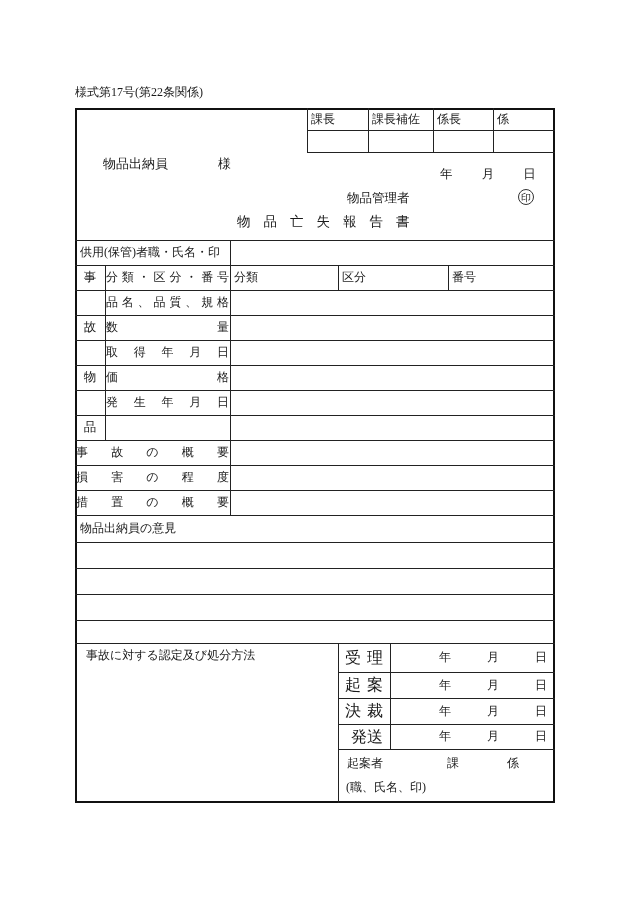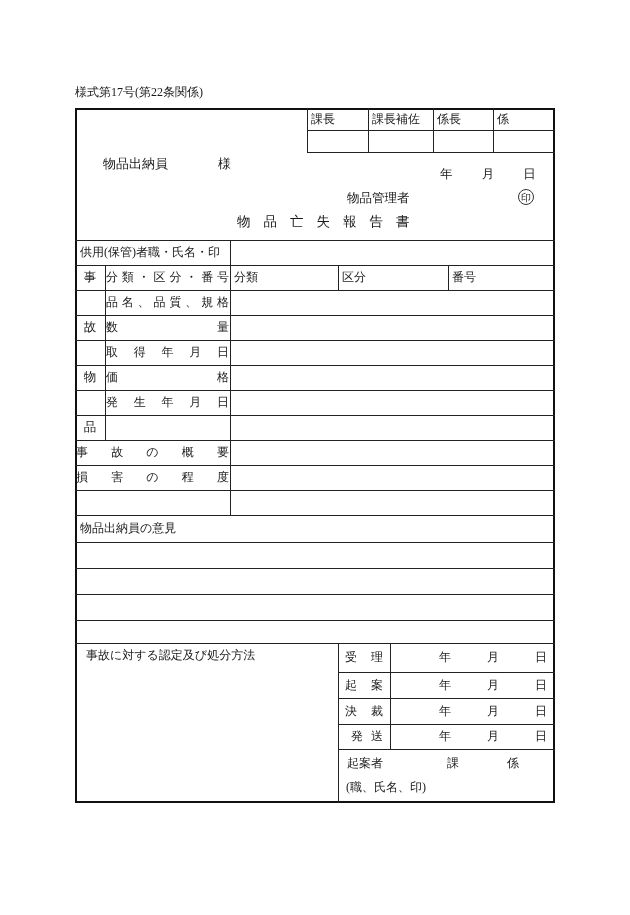--- a/index.html
+++ b/index.html
@@ -22,21 +22,21 @@
   }
   .left-label{position:absolute;font-size:12px;box-sizing:border-box;padding:0 5px;white-space:nowrap;}
   .vchar{position:absolute;left:75px;width:30px;text-align:center;font-size:12.5px;}
   .appr-h{position:absolute;top:108px;height:22px;line-height:22px;font-size:12px;padding-left:4px;box-sizing:border-box;}
   .date-cell{
     position:absolute;left:390px;width:165px;box-sizing:border-box;
     text-align:right;padding-right:8px;font-size:12px;word-spacing:33px;
   }
   .proc-label{
     position:absolute;left:338px;width:52px;box-sizing:border-box;
-    text-align:justify;text-align-last:justify;padding:0 7px;font-size:12px;
+    text-align:justify;text-align-last:justify;padding:0 7px;font-size:16px;
   }
   .seal{
     position:absolute;left:518px;top:189px;width:16px;height:16px;
     border:1px solid #333;border-radius:50%;font-size:10px;line-height:16px;
     text-align:center;box-sizing:border-box;
   }
   .title{
     position:absolute;left:237px;top:213px;font-size:13.5px;
     letter-spacing:13px;white-space:nowrap;
   }
@@ -104,20 +104,21 @@
   <div class="txt" style="left:452px;top:265px;line-height:25px;">番号</div>
 
   <div class="cell-label" style="left:105px;top:290px;width:125px;line-height:25px;">品名、品質、規格</div>
   <div class="cell-label" style="left:105px;top:315px;width:125px;line-height:25px;">数量</div>
   <div class="cell-label" style="left:105px;top:340px;width:125px;line-height:25px;">取得年月日</div>
   <div class="cell-label" style="left:105px;top:365px;width:125px;line-height:25px;">価格</div>
   <div class="cell-label" style="left:105px;top:390px;width:125px;line-height:25px;">発生年月日</div>
 
   <div class="cell-label" style="left:75px;top:465px;width:155px;line-height:25px;">損害の程度</div>
   <div class="cell-label" style="left:75px;top:440px;width:155px;line-height:25px;">事故の概要</div>
+  <div class="cell-label" style="left:75px;top:490px;width:155px;line-height:25px;">措置の概要</div>
 
   <div class="left-label" style="left:75px;top:515px;width:200px;line-height:27px;">物品出納員の意見</div>
 
   <div class="vl" style="left:338px;top:643px;height:160px;"></div>
   <div class="vl" style="left:390px;top:643px;height:106px;"></div>
   <div class="hl" style="left:338px;top:672px;width:217px;"></div>
   <div class="hl" style="left:338px;top:698px;width:217px;"></div>
   <div class="hl" style="left:338px;top:724px;width:217px;"></div>
   <div class="hl" style="left:338px;top:749px;width:217px;"></div>
 

